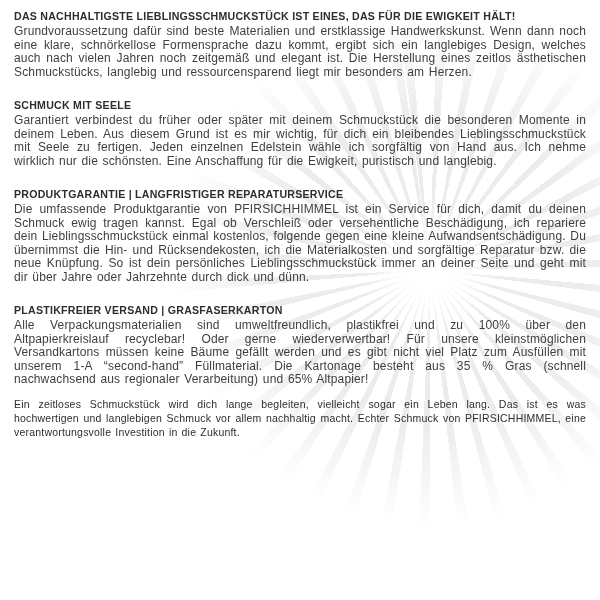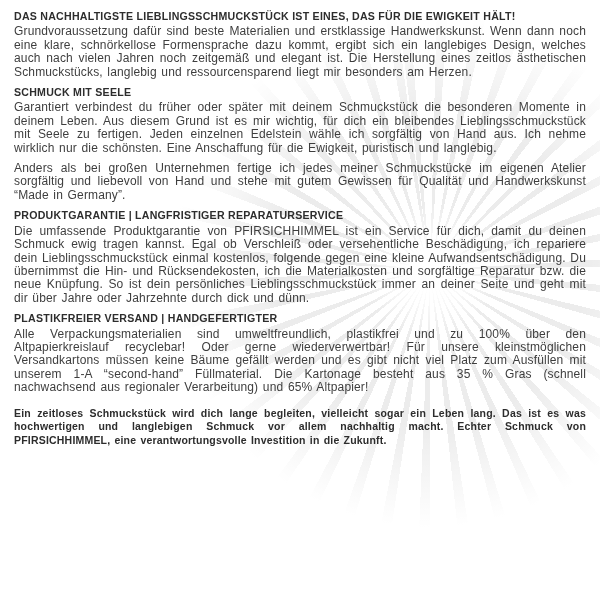--- a/index.html
+++ b/index.html
@@ -34,21 +34,21 @@
         #ffffff 70%),
       repeating-conic-gradient(from -7deg,
         #ececec 0deg 2.4deg,
         #ffffff 2.4deg 8.5deg);
   }
   .content {
     position: relative;
     z-index: 1;
   }
   .block { margin: 0; }
-  .block + .block { margin-top: 7px; }
+  .block + .block { margin-top: 20px; }
   h2.sec-heading {
     margin: 0 0 2px 0;
     font-size: 10.6px;
     line-height: 13.4px;
     font-weight: 700;
     color: #2d2d2d;
     letter-spacing: 0.25px;
   }
   p.sec-body {
     margin: 0;
@@ -56,21 +56,21 @@
     line-height: 13.4px;
     color: #3e3e3e;
     text-align: justify;
     letter-spacing: 0.15px;
     word-spacing: 1.1px;
   }
   p.closing {
     margin: 12px 0 0 0;
     font-size: 10.5px;
     line-height: 13.6px;
-    font-weight: 700;
+    font-weight: 400;
     color: #2d2d2d;
     text-align: justify;
     letter-spacing: 0.2px;
     word-spacing: 1px;
   }
 </style>
 </head>
 <body>
 
 <div class="page">
@@ -82,29 +82,28 @@
       <h2 class="sec-heading">DAS NACHHALTIGSTE LIEBLINGSSCHMUCKSTÜCK IST EINES, DAS FÜR DIE EWIGKEIT HÄLT!</h2>
       <p class="sec-body">Grundvoraussetzung dafür sind beste Materialien und erstklassige Handwerkskunst. Wenn dann noch eine klare, schnörkellose Formensprache dazu kommt, ergibt sich ein langlebiges Design, welches auch nach vielen Jahren noch zeitgemäß und elegant ist. Die Herstellung eines zeitlos ästhetischen Schmuckstücks, langlebig und ressourcensparend liegt mir besonders am Herzen.</p>
     </section>
 
     <section class="block">
       <h2 class="sec-heading">SCHMUCK MIT SEELE</h2>
       <p class="sec-body">Garantiert verbindest du früher oder später mit deinem Schmuckstück die besonderen Momente in deinem Leben. Aus diesem Grund ist es mir wichtig, für dich ein bleibendes Lieblingsschmuckstück mit Seele zu fertigen. Jeden einzelnen Edelstein wähle ich sorgfältig von Hand aus. Ich nehme wirklich nur die schönsten. Eine Anschaffung für die Ewigkeit, puristisch und langlebig.</p>
     </section>
 
     <section class="block">
-      <p class="sec-body">Anders als bei großen Unternehmen fertige ich jedes meiner Schmuckstücke im eigenen Atelier sorgfältig und liebevoll von Hand und stehe mit gutem Gewissen für Qualität und Handwerkskunst “Made in Germany”.</p>
     </section>
 
     <section class="block">
       <h2 class="sec-heading">PRODUKTGARANTIE | LANGFRISTIGER REPARATURSERVICE</h2>
       <p class="sec-body">Die umfassende Produktgarantie von PFIRSICHHIMMEL ist ein Service für dich, damit du deinen Schmuck ewig tragen kannst. Egal ob Verschleiß oder versehentliche Beschädigung, ich repariere dein Lieblingsschmuckstück einmal kostenlos, folgende gegen eine kleine Aufwandsentschädigung. Du übernimmst die Hin- und Rücksendekosten, ich die Materialkosten und sorgfältige Reparatur bzw. die neue Knüpfung. So ist dein persönliches Lieblingsschmuckstück immer an deiner Seite und geht mit dir über Jahre oder Jahrzehnte durch dick und dünn.</p>
     </section>
 
     <section class="block">
-      <h2 class="sec-heading">PLASTIKFREIER VERSAND | HANDGEFERTIGTER</h2>
+      <h2 class="sec-heading">PLASTIKFREIER VERSAND | GRASFASERKARTON</h2>
       <p class="sec-body">Alle Verpackungsmaterialien sind umweltfreundlich, plastikfrei und zu 100% über den Altpapierkreislauf recyclebar! Oder gerne wiederverwertbar! Für unsere kleinstmöglichen Versandkartons müssen keine Bäume gefällt werden und es gibt nicht viel Platz zum Ausfüllen mit unserem 1-A “second-hand” Füllmaterial. Die Kartonage besteht aus 35 % Gras (schnell nachwachsend aus regionaler Verarbeitung) und 65% Altpapier!</p>
     </section>
 
     <p class="closing">Ein zeitloses Schmuckstück wird dich lange begleiten, vielleicht sogar ein Leben lang. Das ist es was hochwertigen und langlebigen Schmuck vor allem nachhaltig macht. Echter Schmuck von PFIRSICHHIMMEL, eine verantwortungsvolle Investition in die Zukunft.</p>
 
   </div>
 </div>
 
 </body></html>

